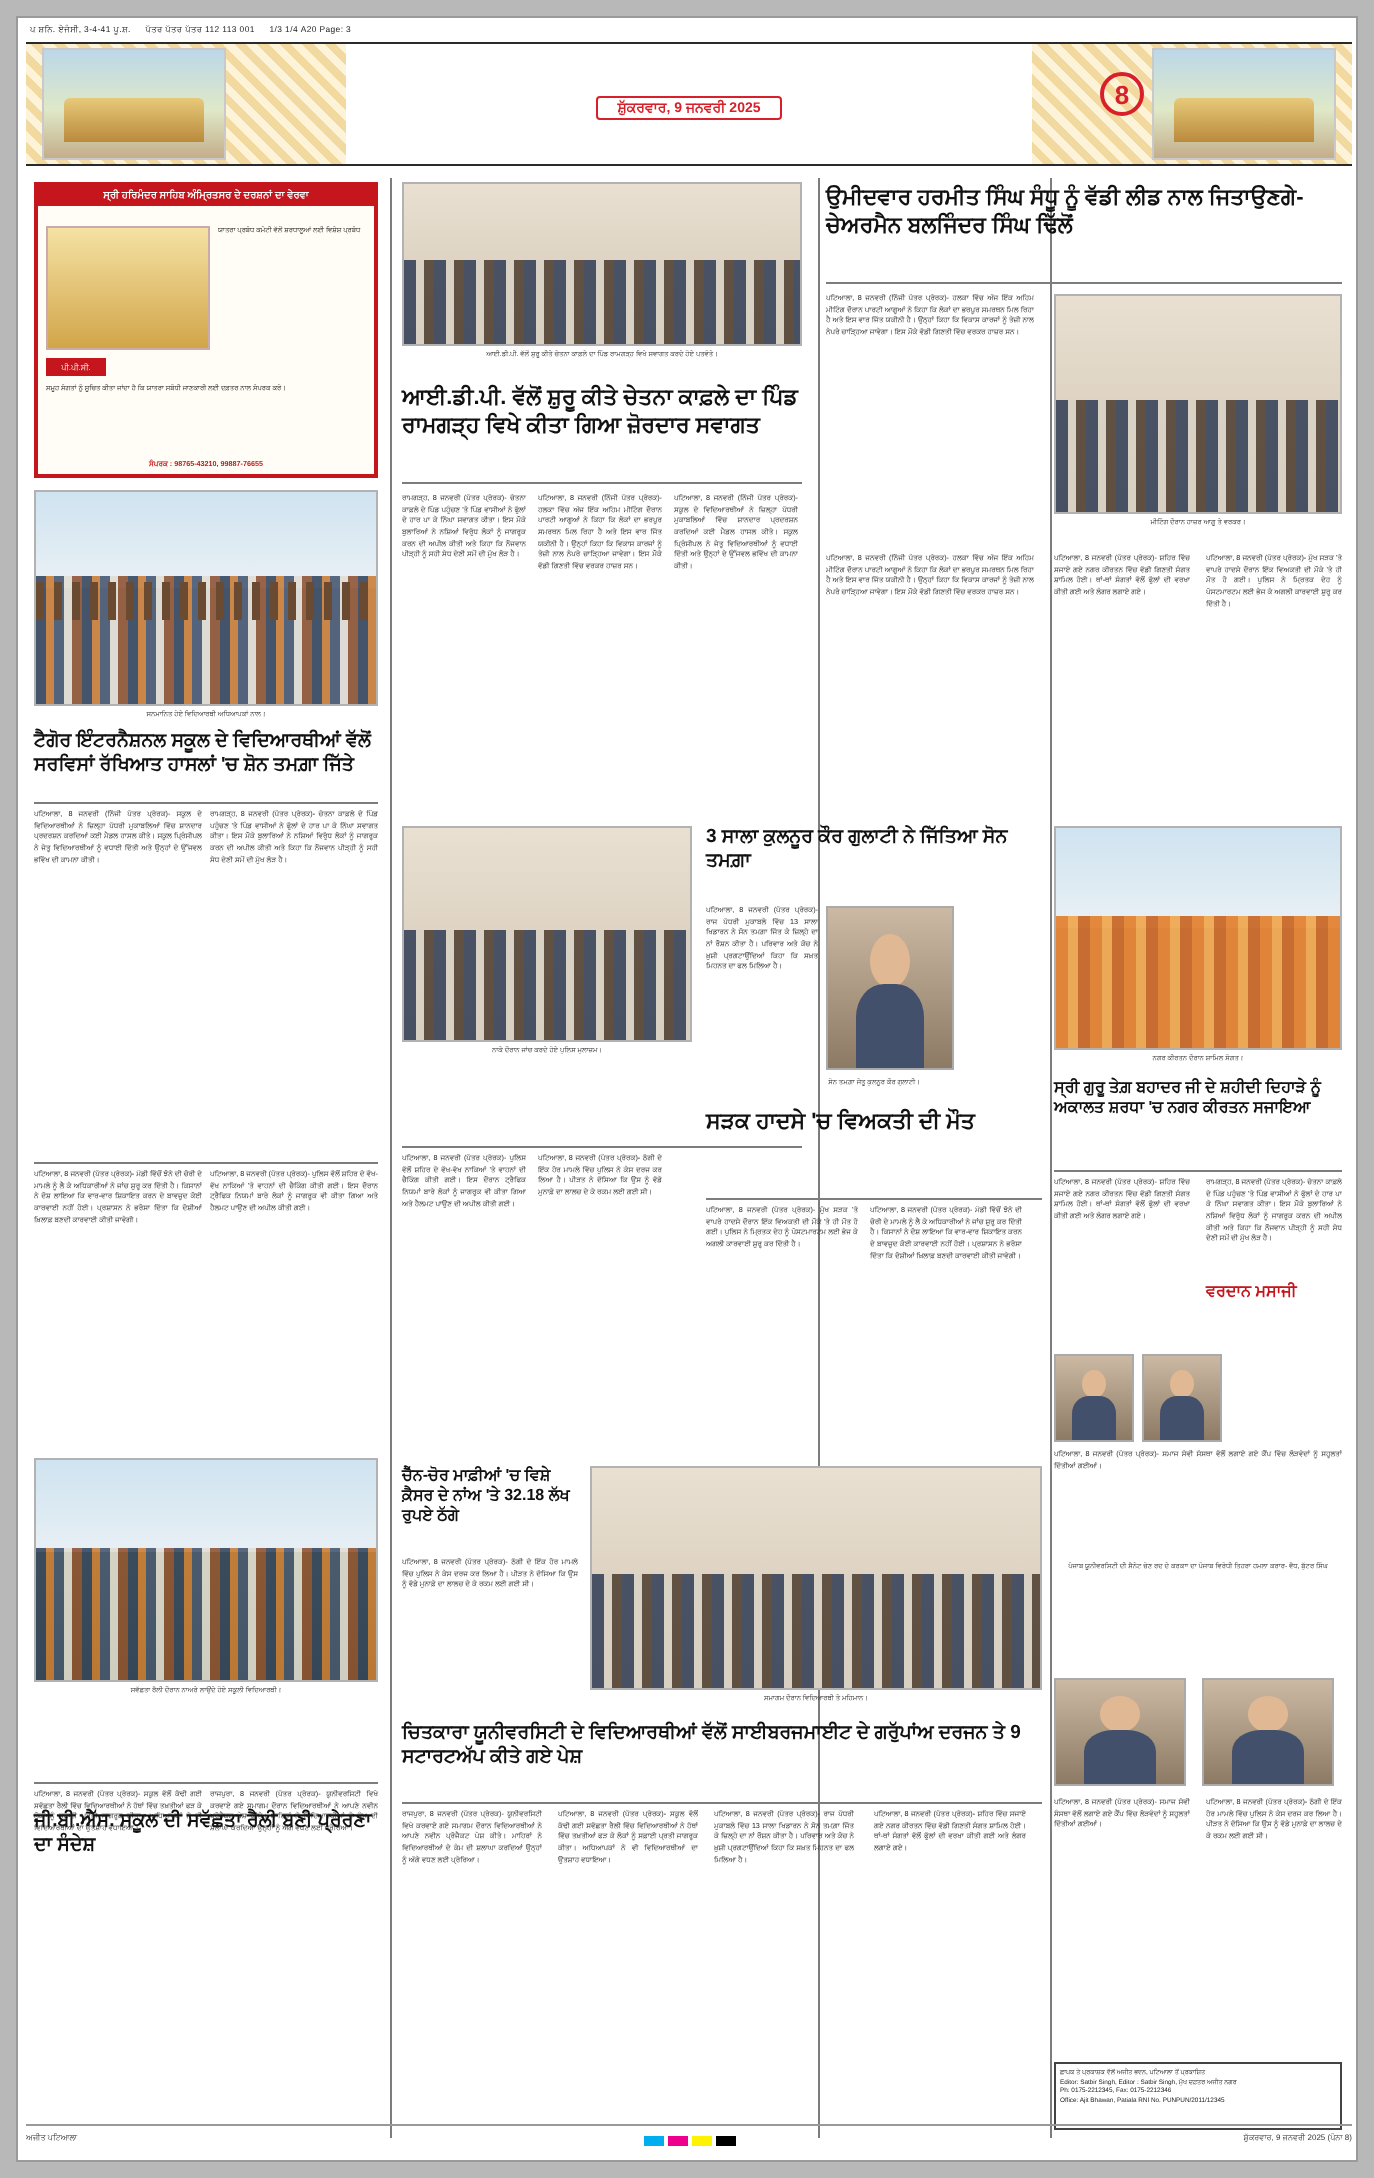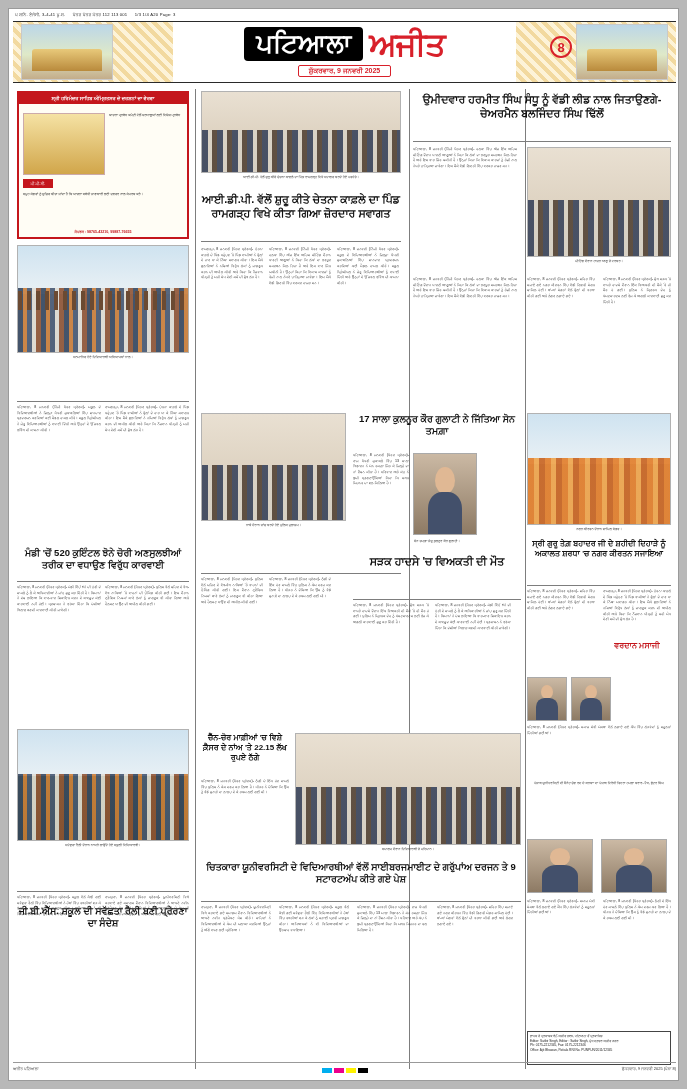--- a/index.html
+++ b/index.html
@@ -77,21 +77,21 @@
     width:22px; height:22px; border:2px solid #d8202a; border-radius:50%;
     color:#d8202a; font-size:13px; font-weight:bold;
     display:flex; align-items:center; justify-content:center;
   }
 
   
   .col-rule { position:absolute; background:#7d7d7d; width:1px; }
   .hr-rule  { position:absolute; background:#7d7d7d; height:1px; }
 
   .headline {
-    font-weight:bold; color:#111; text-align:center; line-height:1.25;
+    font-weight:bold; color:#111; line-height:1.25;
   }
   .h-lg { font-size:11px; }
   .h-md { font-size:9.5px; }
   .h-sm { font-size:8px; }
 
   .body-text {
     font-size:3.6px; line-height:1.58; color:#232323; text-align:justify;
     overflow:hidden;
   }
   .cap { font-size:3.4px; line-height:1.4; color:#333; text-align:center; }
@@ -152,24 +152,20 @@
     <span>ਪੱਤਰ ਪੱਤਰ ਪੱਤਰ 112 113 001</span>
     <span>1/3  1/4  A20   Page: 3</span>
   </div>
 
   <div class="masthead">
     <div class="mh-pattern left"></div>
     <div class="mh-pattern right"></div>
     <div class="mh-photo l"></div>
     <div class="mh-photo r"></div>
     <div class="mh-center">
-      <div class="mh-title-row">
-        <div class="mh-black">ਪਟਿਆਲਾ</div>
-        <div class="mh-red">ਅਜੀਤ</div>
-      </div>
       <div class="mh-date">ਸ਼ੁੱਕਰਵਾਰ, 9 ਜਨਵਰੀ 2025</div>
     </div>
     <div class="mh-pageno">8</div>
   </div>
 
   <div class="col-rule" style="left:186px; top:80px; height:980px;"></div>
   <div class="col-rule" style="left:400px; top:80px; height:980px;"></div>
   <div class="col-rule" style="left:516px; top:80px; height:980px;"></div>
 
   <div class="ad-box" style="position:absolute;left:8px;top:82px;width:172px;height:148px;">
@@ -181,25 +177,25 @@
     <div style="position:absolute;left:4px;bottom:3px;right:4px;font-size:3.6px;color:#c4161c;text-align:center;font-weight:bold;">ਸੰਪਰਕ : 98765-43210, 99887-76655</div>
   </div>
 
   <div class="photo" style="position:absolute;left:8px;top:236px;width:172px;height:108px;">
     <div class="sky"></div>
       <div class="crowd"></div>
       <div class="heads"></div>
   </div>
   <div class="cap" style="position:absolute;left:8px;top:346px;width:172px;">ਸਨਮਾਨਿਤ ਹੋਏ ਵਿਦਿਆਰਥੀ ਅਧਿਆਪਕਾਂ ਨਾਲ।</div>
 
+  <div class="headline h-md" style="position:absolute;left:8px;top:356px;width:172px;">ਟੈਗੋਰ ਇੰਟਰਨੈਸ਼ਨਲ ਸਕੂਲ ਦੇ ਵਿਦਿਆਰਥੀਆਂ ਵੱਲੋਂ ਸਰਵਿਸਾਂ ਰੱਖਿਆਤ ਹਾਸਲਾਂ 'ਚ ਸ਼ੋਨ ਤਮਗ਼ਾ ਜਿੱਤੇ</div>
   <div class="hr-rule" style="left:8px;top:392px;width:172px;"></div>
   <div class="body-text" style="position:absolute;left:8px;top:396px;width:84px;height:136px;">ਪਟਿਆਲਾ, 8 ਜਨਵਰੀ (ਨਿੱਜੀ ਪੱਤਰ ਪ੍ਰੇਰਕ)- ਸਕੂਲ ਦੇ ਵਿਦਿਆਰਥੀਆਂ ਨੇ ਜ਼ਿਲ੍ਹਾ ਪੱਧਰੀ ਮੁਕਾਬਲਿਆਂ ਵਿੱਚ ਸ਼ਾਨਦਾਰ ਪ੍ਰਦਰਸ਼ਨ ਕਰਦਿਆਂ ਕਈ ਮੈਡਲ ਹਾਸਲ ਕੀਤੇ। ਸਕੂਲ ਪ੍ਰਿੰਸੀਪਲ ਨੇ ਜੇਤੂ ਵਿਦਿਆਰਥੀਆਂ ਨੂੰ ਵਧਾਈ ਦਿੱਤੀ ਅਤੇ ਉਨ੍ਹਾਂ ਦੇ ਉੱਜਵਲ ਭਵਿੱਖ ਦੀ ਕਾਮਨਾ ਕੀਤੀ।</div>
   <div class="body-text" style="position:absolute;left:96px;top:396px;width:84px;height:136px;">ਰਾਮਗੜ੍ਹ, 8 ਜਨਵਰੀ (ਪੱਤਰ ਪ੍ਰੇਰਕ)- ਚੇਤਨਾ ਕਾਫ਼ਲੇ ਦੇ ਪਿੰਡ ਪਹੁੰਚਣ 'ਤੇ ਪਿੰਡ ਵਾਸੀਆਂ ਨੇ ਫੁੱਲਾਂ ਦੇ ਹਾਰ ਪਾ ਕੇ ਨਿੱਘਾ ਸਵਾਗਤ ਕੀਤਾ। ਇਸ ਮੌਕੇ ਬੁਲਾਰਿਆਂ ਨੇ ਨਸ਼ਿਆਂ ਵਿਰੁੱਧ ਲੋਕਾਂ ਨੂੰ ਜਾਗਰੂਕ ਕਰਨ ਦੀ ਅਪੀਲ ਕੀਤੀ ਅਤੇ ਕਿਹਾ ਕਿ ਨੌਜਵਾਨ ਪੀੜ੍ਹੀ ਨੂੰ ਸਹੀ ਸੇਧ ਦੇਣੀ ਸਮੇਂ ਦੀ ਮੁੱਖ ਲੋੜ ਹੈ।</div>
 
-  <div class="headline h-md" style="position:absolute;left:8px;top:538px;width:172px;">ਮੰਡੀ 'ਚੋਂ 520 ਕੁਇੰਟਲ ਝੋਨੇ ਚੋਰੀ ਅਣਸੁਲਝੀਆਂ ਤਰੀਕ ਦਾ ਵਧਾਉਣ ਵਿਰੁੱਧ ਕਾਰਵਾਈ</div>
   <div class="hr-rule" style="left:8px;top:572px;width:172px;"></div>
   <div class="body-text" style="position:absolute;left:8px;top:576px;width:84px;height:140px;">ਪਟਿਆਲਾ, 8 ਜਨਵਰੀ (ਪੱਤਰ ਪ੍ਰੇਰਕ)- ਮੰਡੀ ਵਿੱਚੋਂ ਝੋਨੇ ਦੀ ਚੋਰੀ ਦੇ ਮਾਮਲੇ ਨੂੰ ਲੈ ਕੇ ਅਧਿਕਾਰੀਆਂ ਨੇ ਜਾਂਚ ਸ਼ੁਰੂ ਕਰ ਦਿੱਤੀ ਹੈ। ਕਿਸਾਨਾਂ ਨੇ ਦੋਸ਼ ਲਾਇਆ ਕਿ ਵਾਰ-ਵਾਰ ਸ਼ਿਕਾਇਤ ਕਰਨ ਦੇ ਬਾਵਜੂਦ ਕੋਈ ਕਾਰਵਾਈ ਨਹੀਂ ਹੋਈ। ਪ੍ਰਸ਼ਾਸਨ ਨੇ ਭਰੋਸਾ ਦਿੱਤਾ ਕਿ ਦੋਸ਼ੀਆਂ ਖ਼ਿਲਾਫ਼ ਬਣਦੀ ਕਾਰਵਾਈ ਕੀਤੀ ਜਾਵੇਗੀ।</div>
   <div class="body-text" style="position:absolute;left:96px;top:576px;width:84px;height:140px;">ਪਟਿਆਲਾ, 8 ਜਨਵਰੀ (ਪੱਤਰ ਪ੍ਰੇਰਕ)- ਪੁਲਿਸ ਵੱਲੋਂ ਸ਼ਹਿਰ ਦੇ ਵੱਖ-ਵੱਖ ਨਾਕਿਆਂ 'ਤੇ ਵਾਹਨਾਂ ਦੀ ਚੈਕਿੰਗ ਕੀਤੀ ਗਈ। ਇਸ ਦੌਰਾਨ ਟ੍ਰੈਫਿਕ ਨਿਯਮਾਂ ਬਾਰੇ ਲੋਕਾਂ ਨੂੰ ਜਾਗਰੂਕ ਵੀ ਕੀਤਾ ਗਿਆ ਅਤੇ ਹੈਲਮਟ ਪਾਉਣ ਦੀ ਅਪੀਲ ਕੀਤੀ ਗਈ।</div>
 
   <div class="photo" style="position:absolute;left:8px;top:720px;width:172px;height:112px;">
     <div class="sky"></div>
       <div class="ground"></div>
       <div class="crowd"></div>
   </div>
   <div class="cap" style="position:absolute;left:8px;top:834px;width:172px;">ਸਵੱਛਤਾ ਰੈਲੀ ਦੌਰਾਨ ਨਾਅਰੇ ਲਾਉਂਦੇ ਹੋਏ ਸਕੂਲੀ ਵਿਦਿਆਰਥੀ।</div>
@@ -222,31 +218,31 @@
 
   <div class="photo indoor" style="position:absolute;left:192px;top:404px;width:145px;height:108px;">
     <div class="sky"></div>
       <div class="crowd"></div>
   </div>
   <div class="cap" style="position:absolute;left:192px;top:514px;width:145px;">ਨਾਕੇ ਦੌਰਾਨ ਜਾਂਚ ਕਰਦੇ ਹੋਏ ਪੁਲਿਸ ਮੁਲਾਜ਼ਮ।</div>
   <div class="hr-rule" style="left:192px;top:564px;width:200px;"></div>
   <div class="body-text" style="position:absolute;left:192px;top:568px;width:62px;height:150px;">ਪਟਿਆਲਾ, 8 ਜਨਵਰੀ (ਪੱਤਰ ਪ੍ਰੇਰਕ)- ਪੁਲਿਸ ਵੱਲੋਂ ਸ਼ਹਿਰ ਦੇ ਵੱਖ-ਵੱਖ ਨਾਕਿਆਂ 'ਤੇ ਵਾਹਨਾਂ ਦੀ ਚੈਕਿੰਗ ਕੀਤੀ ਗਈ। ਇਸ ਦੌਰਾਨ ਟ੍ਰੈਫਿਕ ਨਿਯਮਾਂ ਬਾਰੇ ਲੋਕਾਂ ਨੂੰ ਜਾਗਰੂਕ ਵੀ ਕੀਤਾ ਗਿਆ ਅਤੇ ਹੈਲਮਟ ਪਾਉਣ ਦੀ ਅਪੀਲ ਕੀਤੀ ਗਈ।</div>
   <div class="body-text" style="position:absolute;left:260px;top:568px;width:62px;height:150px;">ਪਟਿਆਲਾ, 8 ਜਨਵਰੀ (ਪੱਤਰ ਪ੍ਰੇਰਕ)- ਠੱਗੀ ਦੇ ਇੱਕ ਹੋਰ ਮਾਮਲੇ ਵਿੱਚ ਪੁਲਿਸ ਨੇ ਕੇਸ ਦਰਜ ਕਰ ਲਿਆ ਹੈ। ਪੀੜਤ ਨੇ ਦੱਸਿਆ ਕਿ ਉਸ ਨੂੰ ਵੱਡੇ ਮੁਨਾਫ਼ੇ ਦਾ ਲਾਲਚ ਦੇ ਕੇ ਰਕਮ ਲਈ ਗਈ ਸੀ।</div>
 
-  <div class="headline h-md" style="position:absolute;left:344px;top:404px;width:168px;">17 ਸਾਲਾ ਕੁਲਨੂਰ ਕੌਰ ਗੁਲਾਟੀ ਨੇ ਜਿੱਤਿਆ ਸੋਨ ਤਮਗ਼ਾ</div>
+  <div class="headline h-md" style="position:absolute;left:344px;top:404px;width:168px;">3 ਸਾਲਾ ਕੁਲਨੂਰ ਕੌਰ ਗੁਲਾਟੀ ਨੇ ਜਿੱਤਿਆ ਸੋਨ ਤਮਗ਼ਾ</div>
   <div class="portrait" style="position:absolute;left:404px;top:444px;width:64px;height:82px;"></div>
   <div class="cap" style="position:absolute;left:344px;top:530px;width:168px;">ਸੋਨ ਤਮਗ਼ਾ ਜੇਤੂ ਕੁਲਨੂਰ ਕੌਰ ਗੁਲਾਟੀ।</div>
   <div class="body-text" style="position:absolute;left:344px;top:444px;width:56px;height:84px;">ਪਟਿਆਲਾ, 8 ਜਨਵਰੀ (ਪੱਤਰ ਪ੍ਰੇਰਕ)- ਰਾਜ ਪੱਧਰੀ ਮੁਕਾਬਲੇ ਵਿੱਚ 13 ਸਾਲਾ ਖਿਡਾਰਨ ਨੇ ਸੋਨ ਤਮਗ਼ਾ ਜਿੱਤ ਕੇ ਜ਼ਿਲ੍ਹੇ ਦਾ ਨਾਂ ਰੌਸ਼ਨ ਕੀਤਾ ਹੈ। ਪਰਿਵਾਰ ਅਤੇ ਕੋਚ ਨੇ ਖ਼ੁਸ਼ੀ ਪ੍ਰਗਟਾਉਂਦਿਆਂ ਕਿਹਾ ਕਿ ਸਖ਼ਤ ਮਿਹਨਤ ਦਾ ਫਲ ਮਿਲਿਆ ਹੈ।</div>
 
   <div class="headline h-lg" style="position:absolute;left:344px;top:546px;width:168px;">ਸੜਕ ਹਾਦਸੇ 'ਚ ਵਿਅਕਤੀ ਦੀ ਮੌਤ</div>
   <div class="hr-rule" style="left:344px;top:590px;width:168px;"></div>
   <div class="body-text" style="position:absolute;left:344px;top:594px;width:76px;height:130px;">ਪਟਿਆਲਾ, 8 ਜਨਵਰੀ (ਪੱਤਰ ਪ੍ਰੇਰਕ)- ਮੁੱਖ ਸੜਕ 'ਤੇ ਵਾਪਰੇ ਹਾਦਸੇ ਦੌਰਾਨ ਇੱਕ ਵਿਅਕਤੀ ਦੀ ਮੌਕੇ 'ਤੇ ਹੀ ਮੌਤ ਹੋ ਗਈ। ਪੁਲਿਸ ਨੇ ਮ੍ਰਿਤਕ ਦੇਹ ਨੂੰ ਪੋਸਟਮਾਰਟਮ ਲਈ ਭੇਜ ਕੇ ਅਗਲੀ ਕਾਰਵਾਈ ਸ਼ੁਰੂ ਕਰ ਦਿੱਤੀ ਹੈ।</div>
   <div class="body-text" style="position:absolute;left:426px;top:594px;width:76px;height:130px;">ਪਟਿਆਲਾ, 8 ਜਨਵਰੀ (ਪੱਤਰ ਪ੍ਰੇਰਕ)- ਮੰਡੀ ਵਿੱਚੋਂ ਝੋਨੇ ਦੀ ਚੋਰੀ ਦੇ ਮਾਮਲੇ ਨੂੰ ਲੈ ਕੇ ਅਧਿਕਾਰੀਆਂ ਨੇ ਜਾਂਚ ਸ਼ੁਰੂ ਕਰ ਦਿੱਤੀ ਹੈ। ਕਿਸਾਨਾਂ ਨੇ ਦੋਸ਼ ਲਾਇਆ ਕਿ ਵਾਰ-ਵਾਰ ਸ਼ਿਕਾਇਤ ਕਰਨ ਦੇ ਬਾਵਜੂਦ ਕੋਈ ਕਾਰਵਾਈ ਨਹੀਂ ਹੋਈ। ਪ੍ਰਸ਼ਾਸਨ ਨੇ ਭਰੋਸਾ ਦਿੱਤਾ ਕਿ ਦੋਸ਼ੀਆਂ ਖ਼ਿਲਾਫ਼ ਬਣਦੀ ਕਾਰਵਾਈ ਕੀਤੀ ਜਾਵੇਗੀ।</div>
 
-  <div class="headline h-sm" style="position:absolute;left:192px;top:724px;width:88px;">ਚੈੱਨ-ਚੋਰ ਮਾਫ਼ੀਆਂ 'ਚ ਵਿਸ਼ੇ ਕ਼ੈਸਰ ਦੇ ਨਾਂਅ 'ਤੇ 22.15 ਲੱਖ ਰੁਪਏ ਠੱਗੇ</div>
+  <div class="headline h-sm" style="position:absolute;left:192px;top:724px;width:88px;">ਚੈੱਨ-ਚੋਰ ਮਾਫ਼ੀਆਂ 'ਚ ਵਿਸ਼ੇ ਕ਼ੈਸਰ ਦੇ ਨਾਂਅ 'ਤੇ 32.18 ਲੱਖ ਰੁਪਏ ਠੱਗੇ</div>
   <div class="body-text" style="position:absolute;left:192px;top:770px;width:88px;height:92px;">ਪਟਿਆਲਾ, 8 ਜਨਵਰੀ (ਪੱਤਰ ਪ੍ਰੇਰਕ)- ਠੱਗੀ ਦੇ ਇੱਕ ਹੋਰ ਮਾਮਲੇ ਵਿੱਚ ਪੁਲਿਸ ਨੇ ਕੇਸ ਦਰਜ ਕਰ ਲਿਆ ਹੈ। ਪੀੜਤ ਨੇ ਦੱਸਿਆ ਕਿ ਉਸ ਨੂੰ ਵੱਡੇ ਮੁਨਾਫ਼ੇ ਦਾ ਲਾਲਚ ਦੇ ਕੇ ਰਕਮ ਲਈ ਗਈ ਸੀ।</div>
 
   <div class="photo indoor" style="position:absolute;left:286px;top:724px;width:226px;height:112px;">
     <div class="sky"></div>
       <div class="crowd"></div>
   </div>
   <div class="cap" style="position:absolute;left:286px;top:838px;width:226px;">ਸਮਾਗਮ ਦੌਰਾਨ ਵਿਦਿਆਰਥੀ ਤੇ ਮਹਿਮਾਨ।</div>
   <div class="headline h-md" style="position:absolute;left:192px;top:852px;width:320px;">ਚਿਤਕਾਰਾ ਯੂਨੀਵਰਸਿਟੀ ਦੇ ਵਿਦਿਆਰਥੀਆਂ ਵੱਲੋਂ ਸਾਈਬਰਜਮਾਈਟ ਦੇ ਗਰੁੱਪਾਂਅ ਦਰਜਨ ਤੇ 9 ਸਟਾਰਟਅੱਪ ਕੀਤੇ ਗਏ ਪੇਸ਼</div>
   <div class="hr-rule" style="left:192px;top:892px;width:320px;"></div>
   <div class="body-text" style="position:absolute;left:192px;top:896px;width:70px;height:155px;">ਰਾਜਪੁਰਾ, 8 ਜਨਵਰੀ (ਪੱਤਰ ਪ੍ਰੇਰਕ)- ਯੂਨੀਵਰਸਿਟੀ ਵਿਖੇ ਕਰਵਾਏ ਗਏ ਸਮਾਗਮ ਦੌਰਾਨ ਵਿਦਿਆਰਥੀਆਂ ਨੇ ਆਪਣੇ ਨਵੀਨ ਪ੍ਰੋਜੈਕਟ ਪੇਸ਼ ਕੀਤੇ। ਮਾਹਿਰਾਂ ਨੇ ਵਿਦਿਆਰਥੀਆਂ ਦੇ ਕੰਮ ਦੀ ਸ਼ਲਾਘਾ ਕਰਦਿਆਂ ਉਨ੍ਹਾਂ ਨੂੰ ਅੱਗੇ ਵਧਣ ਲਈ ਪ੍ਰੇਰਿਆ।</div>

